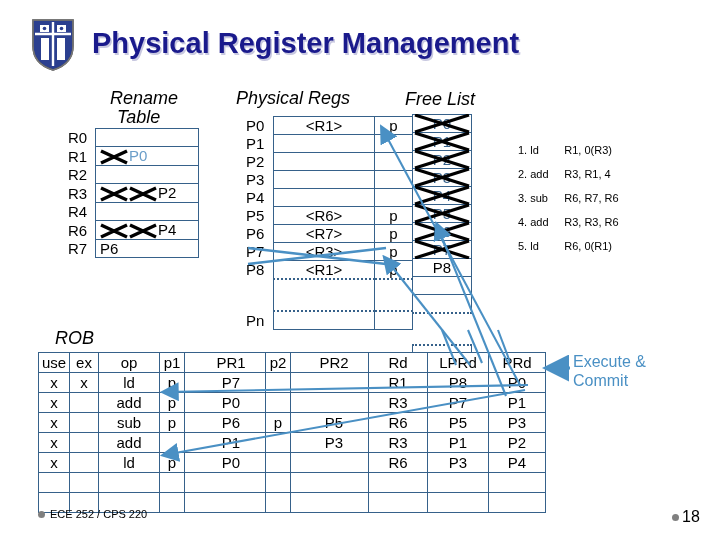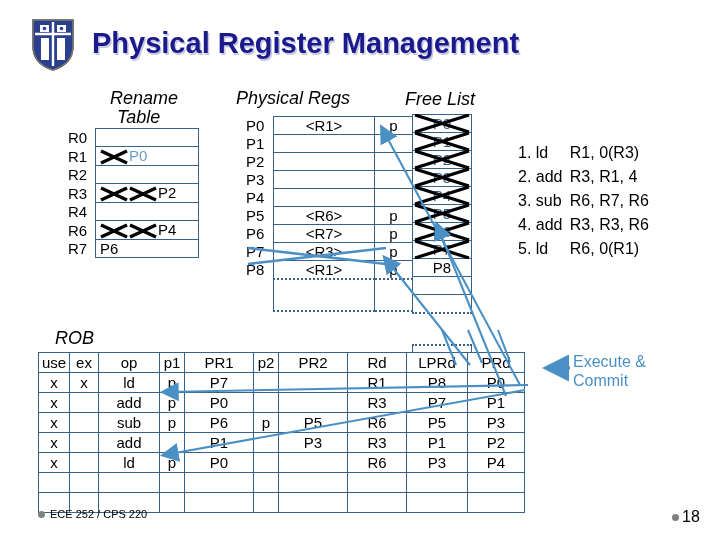--- a/index.html
+++ b/index.html
@@ -69,33 +69,33 @@
   #phys-table td.rdy{width:37px;height:17px;}
   #phys-table td.rowlabel{width:24px;}
 
   
   #free-table{left:412px;top:114px;}
   #free-table td.fcell{width:58px;height:17px;}
 
   
   .instr{
     position:absolute;
-    font-size:16px;color:#000;white-space:pre;
+    font-size:11px;color:#000;white-space:pre;
   }
 
   
   #rob-table{left:38px;top:352px;}
   #rob-table td{height:19px;line-height:19px;font-size:15px;}
   #rob-table td.c-use{width:30px;}
   #rob-table td.c-ex{width:28px;}
   #rob-table td.c-op{width:60px;}
   #rob-table td.c-p1{width:24px;}
-  #rob-table td.c-pr1{width:68px;}
+  #rob-table td.c-pr1{width:68px;padding-left:12px;}
   #rob-table td.c-p2{width:24px;}
-  #rob-table td.c-pr2{width:68px;}
+  #rob-table td.c-pr2{width:68px;padding-left:9px;}
   #rob-table td.c-rd{width:58px;}
   #rob-table td.c-lprd{width:60px;}
   #rob-table td.c-prd{width:56px;}
 
   
   .exec{
     position:absolute;left:573px;top:352px;
     font-size:16px;color:#4a90c4;line-height:19px;
     white-space:nowrap;
   }
@@ -233,20 +233,25 @@
         <tr>
           <td class="rowlabel">P8</td>
           <td class="val">&lt;R1&gt;</td>
           <td class="rdy">p</td>
         </tr>
         <tr class="dotted">
           <td class="rowlabel"></td>
           <td class="val side" style="height:30px"></td>
           <td class="rdy side" style="height:30px"></td>
         </tr>
+        <tr>
+          <td class="rowlabel">Pn</td>
+          <td class="val"></td>
+          <td class="rdy"></td>
+        </tr>
       </tbody>
   </table>
 
   <table class="tbl" id="free-table">
     <tbody id="free-body">
         <tr>
           <td class="fcell" style="position: relative;"><span style="color:#36618a">P0</span><svg style="position:absolute;left:0;top:-1px" width="58" height="19">
               <path d="M2,1 L56,18 M2,18 L56,1" stroke="#000" stroke-width="3.2" fill="none"></path>
             </svg></td>
         </tr>

